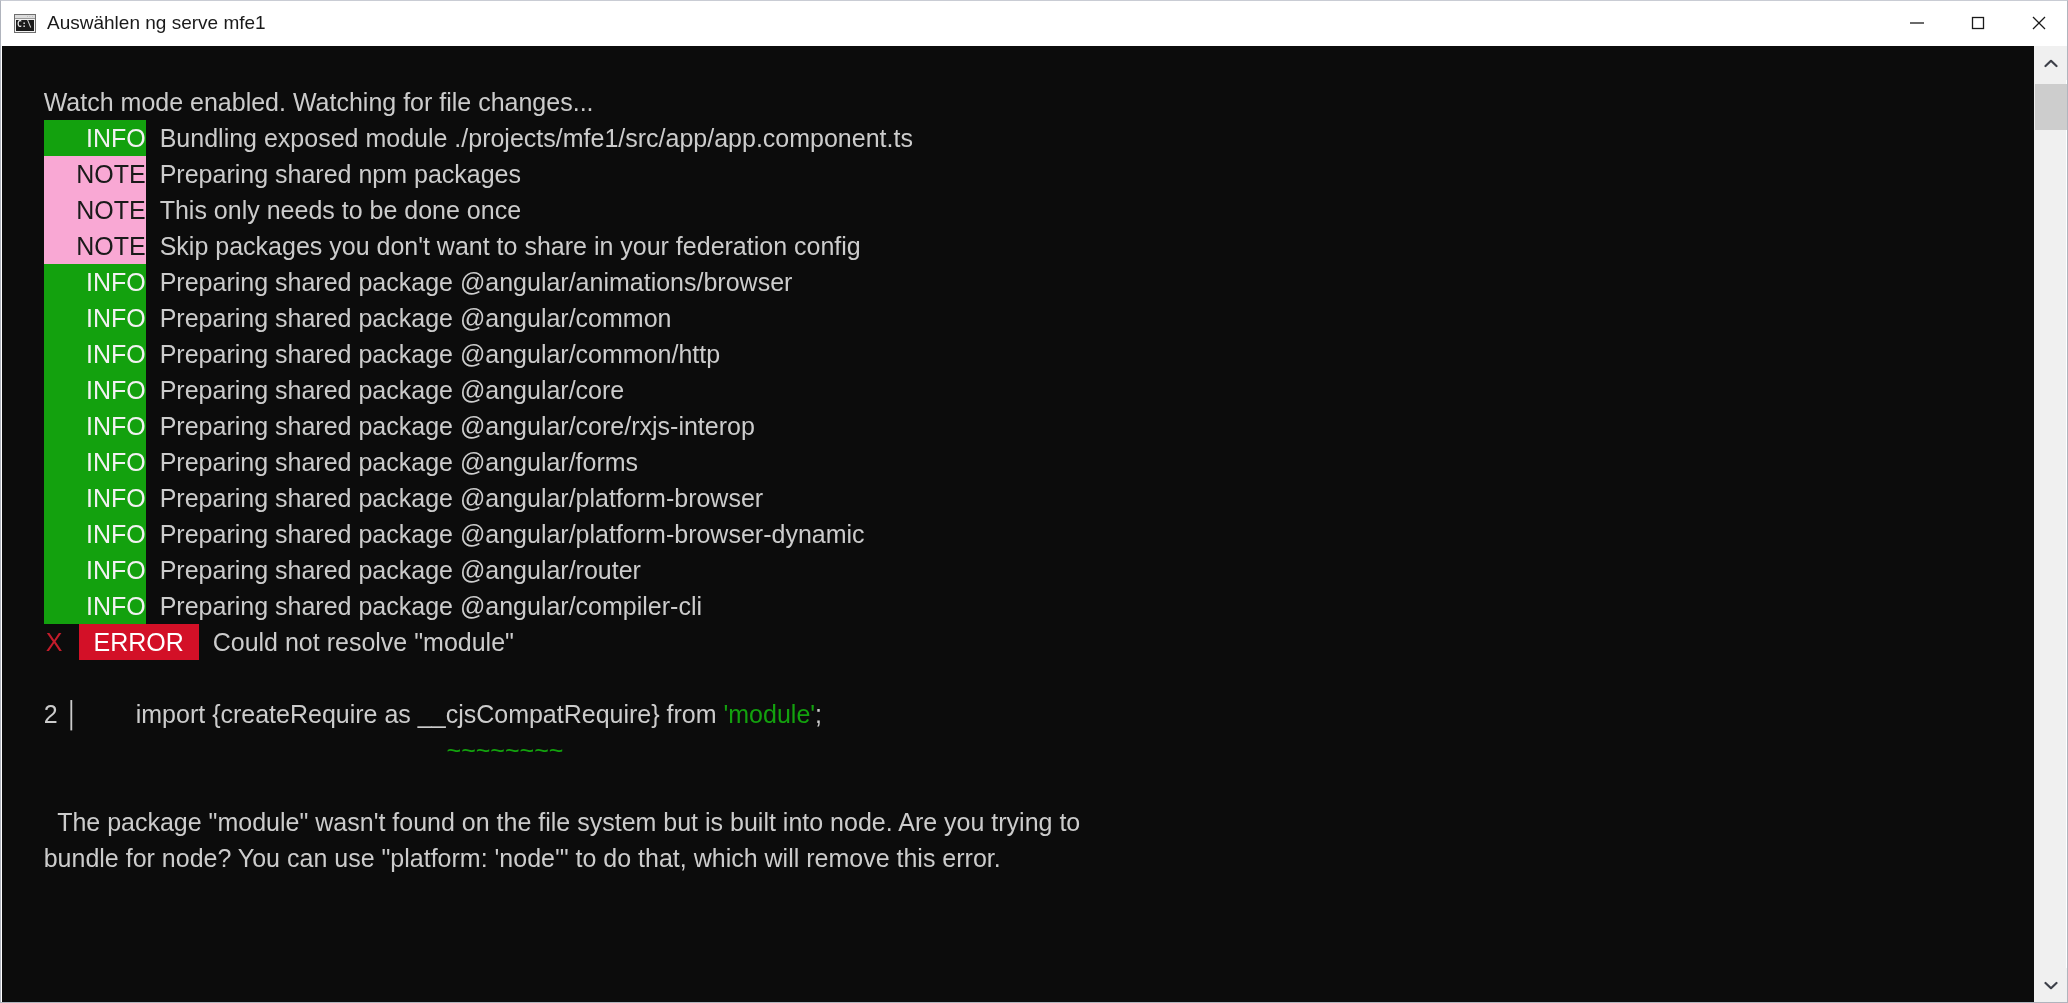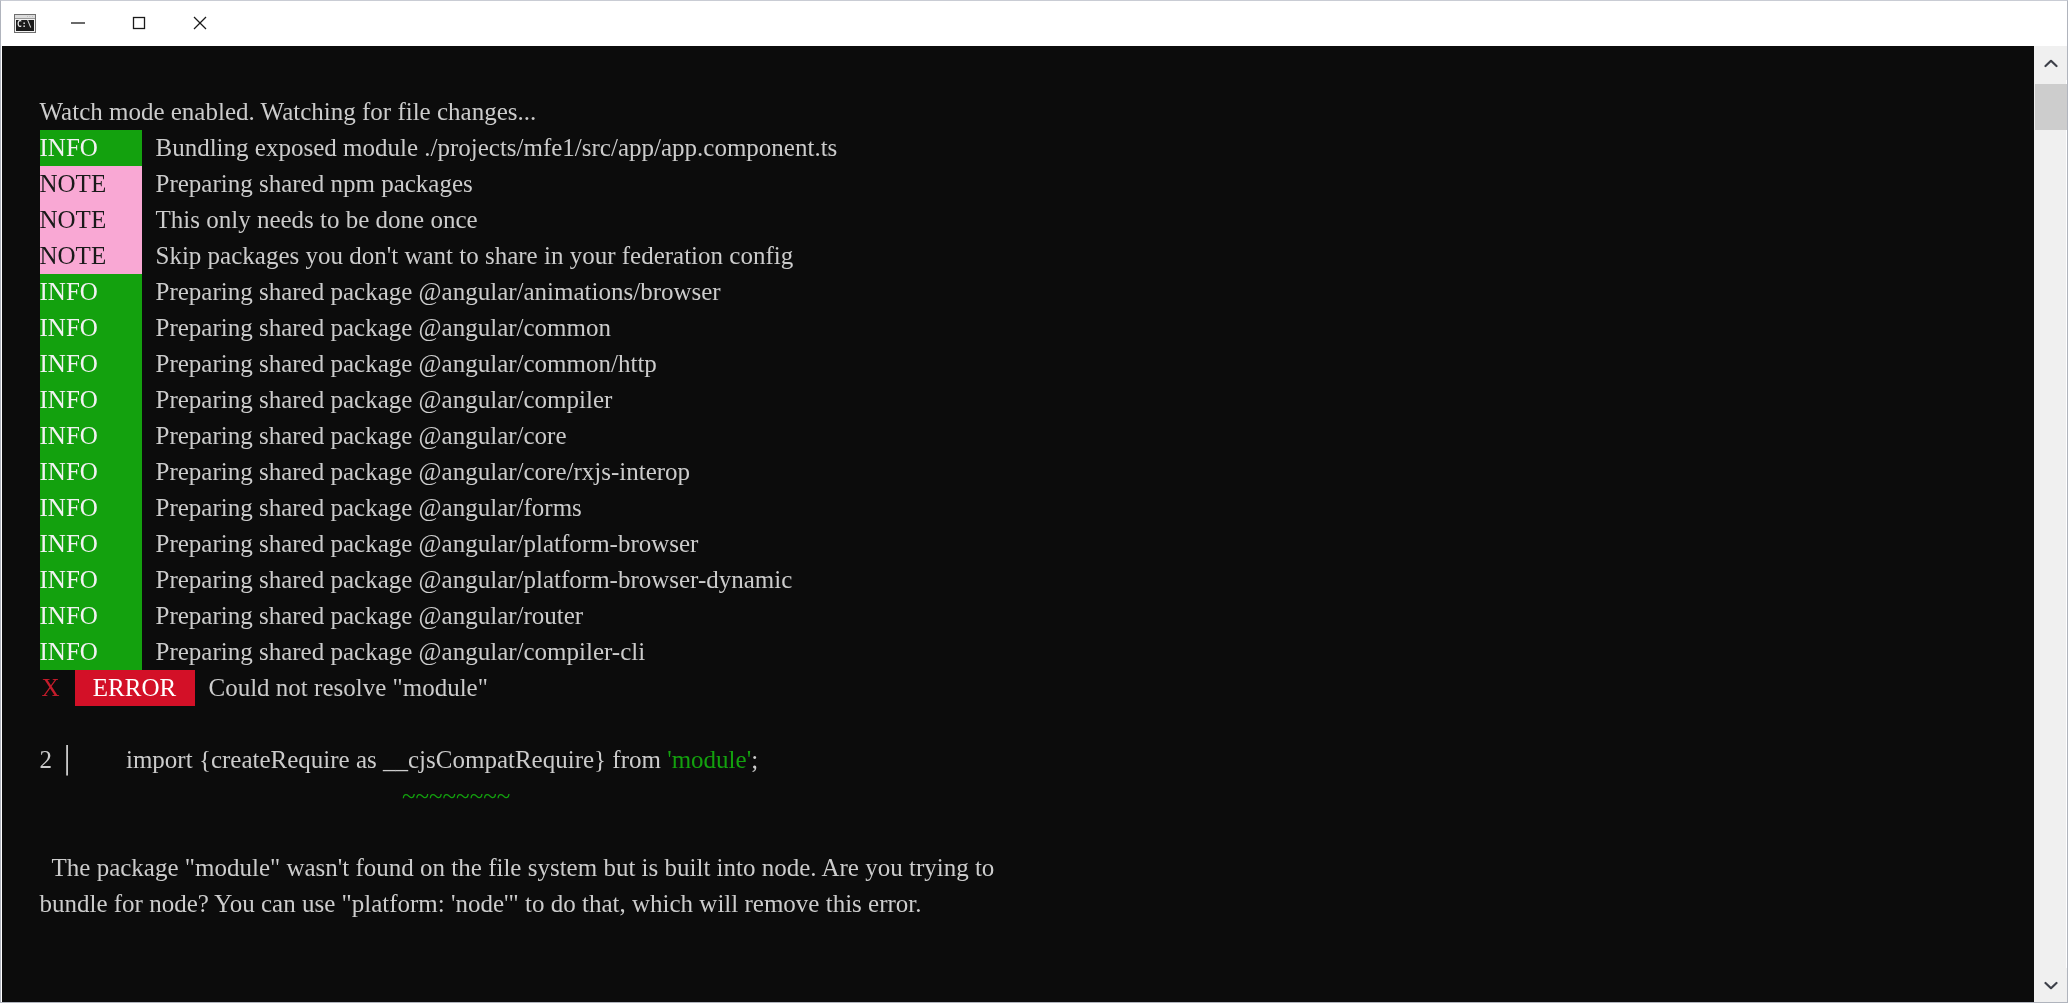--- a/index.html
+++ b/index.html
@@ -91,41 +91,41 @@
 
   
   #terminal {
     position: absolute;
     top: 45px;
     left: 1px;
     width: 2035px;
     height: 956px;
     background: #0c0c0c;
     overflow: hidden;
-    font-family: Liberation Serif, serif;
+    font-family: Liberation Sans, sans-serif;
     font-size: 25px;
     line-height: 36px;
     color: #cccccc;
-    padding-top: 12px;
+    padding-top: 2px;
   }
 
   .line {
     height: 36px;
     line-height: 36px;
     white-space: pre;
     display: block;
     letter-spacing: 0px;
   }
 
   .badge {
     display: inline-block;
     width: 102px;
     height: 36px;
     line-height: 36px;
-    text-align: left;
+    text-align: right;
     vertical-align: top;
   }
   .badge-info   { background: #13a10e; color: #f2f2f2; }
   .badge-note   { background: #f9a8d4; color: #1a1a1a; }
 
   .err-x {
     display: inline-block;
     width: 35px;
     height: 36px;
     line-height: 36px;
@@ -197,20 +197,21 @@
 
   <div id="titlebar">
 
     <div id="app-icon">
       <div class="frame"></div>
       <div class="tbar"></div>
       <div class="dots">···</div>
       <div class="screen">C:\</div>
     </div>
 
+    <div id="title-text">Auswählen ng serve mfe1</div>
 
     <div class="caption-btn">
       <svg width="22" height="22" viewBox="0 0 22 22" aria-hidden="true">
         <line x1="4" y1="11" x2="18" y2="11" stroke="#1a1a1a" stroke-width="1.3"></line>
       </svg>
     </div>
 
     <div class="caption-btn">
       <svg width="22" height="22" viewBox="0 0 22 22" aria-hidden="true">
         <rect x="5.5" y="5.5" width="11" height="11" fill="none" stroke="#1a1a1a" stroke-width="1.3"></rect>
@@ -253,23 +254,20 @@
     </div>
 
     <div class="line">
       <span class="badge badge-info">INFO</span><span class="msg">Preparing shared package @angular/common</span>
     </div>
 
     <div class="line">
       <span class="badge badge-info">INFO</span><span class="msg">Preparing shared package @angular/common/http</span>
     </div>
 
-    <div class="line">
-      <span class="badge badge-info">INFO</span><span class="msg">Preparing shared package @angular/compiler</span>
-    </div>
 
     <div class="line">
       <span class="badge badge-info">INFO</span><span class="msg">Preparing shared package @angular/core</span>
     </div>
 
     <div class="line">
       <span class="badge badge-info">INFO</span><span class="msg">Preparing shared package @angular/core/rxjs-interop</span>
     </div>
 
     <div class="line">

